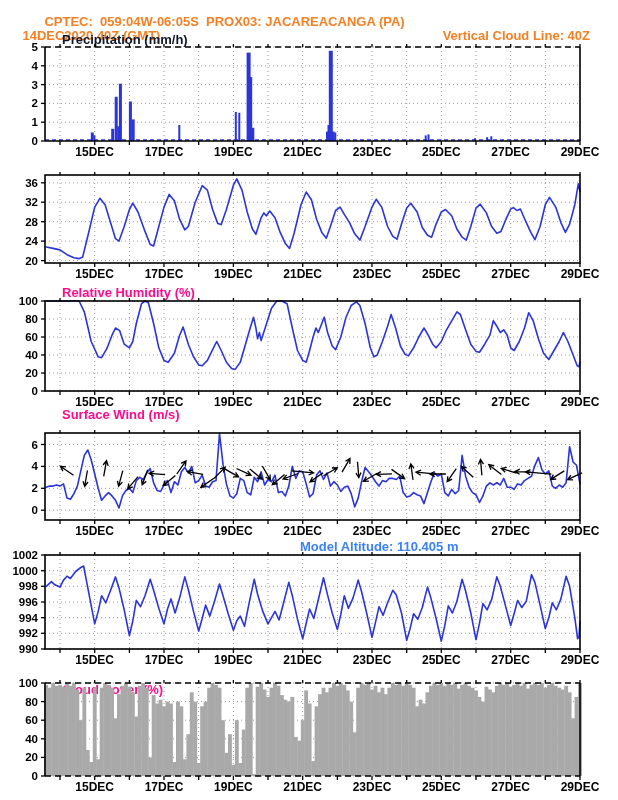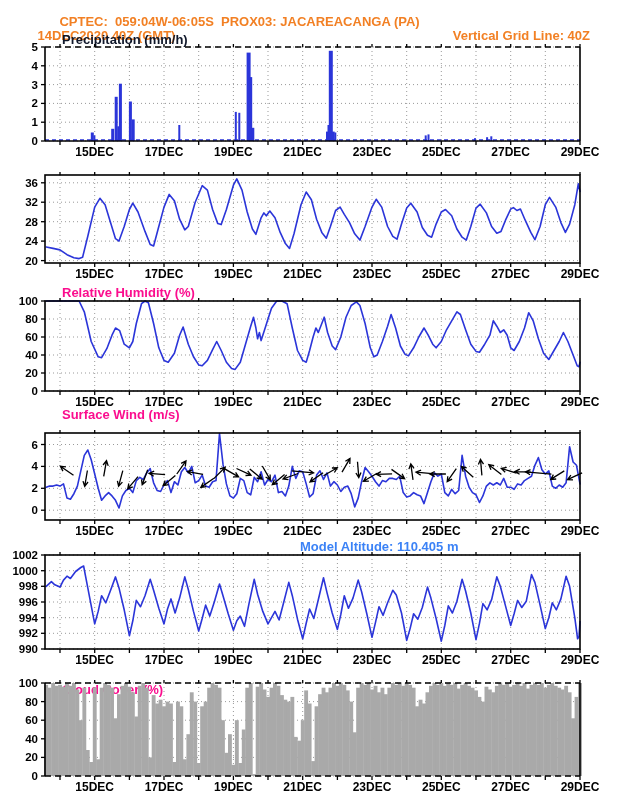--- a/index.html
+++ b/index.html
@@ -1,34 +1,34 @@
 <!DOCTYPE html>
 <html><head>
 <meta charset="utf-8">
 <style>
   html,body{margin:0;padding:0;background:#fff;}
   .meteogram{position:relative;width:618px;height:800px;background:#fff;overflow:hidden;
     font-family:"Liberation Sans",sans-serif;}
-  .hdr{position:absolute;font-weight:bold;font-size:13px;line-height:14px;white-space:pre;margin-left:15px;}
+  .hdr{position:absolute;font-weight:bold;font-size:13px;line-height:14px;white-space:pre;}
   .hdr.r{text-align:right;}
   .ptitle{position:absolute;font-weight:bold;font-size:13px;line-height:14px;white-space:pre;}
   svg.chart{position:absolute;left:0;}
 </style>
 </head>
 <body>
 
 <div class="meteogram">
   <div class="hdr" style="left: 30px; top: 1px; color: rgb(242, 128, 36);">
     <span>CPTEC:  059:04W-06:05S  PROX03: JACAREACANGA (PA)</span>
   </div>
   <div class="hdr" style="left: 8px; top: 15px; color: rgb(242, 128, 36);">
     <span>14DEC2020 40Z (GMT)</span>
   </div>
   <div class="hdr r" style="right: 28px; top: 15px; color: rgb(242, 128, 36);">
-    <span>Vertical Grid Line: 40Z</span>
+    <span>Vertical Cloud Line: 40Z</span>
   </div>
 
   <div class="ptitle" style="left: 62px; top: 33px; color: #0f172a;">Precipitation (mm/h)</div>
   <svg class="chart" width="618" height="120" viewBox="0 -4 618 120" style="top: 43px;">
       <line x1="45" y1="94.0" x2="580" y2="94.0" stroke="#999999" stroke-width="1" stroke-dasharray="1 3"></line>
       <line x1="45" y1="75.2" x2="580" y2="75.2" stroke="#999999" stroke-width="1" stroke-dasharray="1 3"></line>
       <line x1="45" y1="56.4" x2="580" y2="56.4" stroke="#999999" stroke-width="1" stroke-dasharray="1 3"></line>
       <line x1="45" y1="37.6" x2="580" y2="37.6" stroke="#999999" stroke-width="1" stroke-dasharray="1 3"></line>
       <line x1="45" y1="18.8" x2="580" y2="18.8" stroke="#999999" stroke-width="1" stroke-dasharray="1 3"></line>
       <line x1="45" y1="0.0" x2="580" y2="0.0" stroke="#999999" stroke-width="1" stroke-dasharray="1 3"></line>

